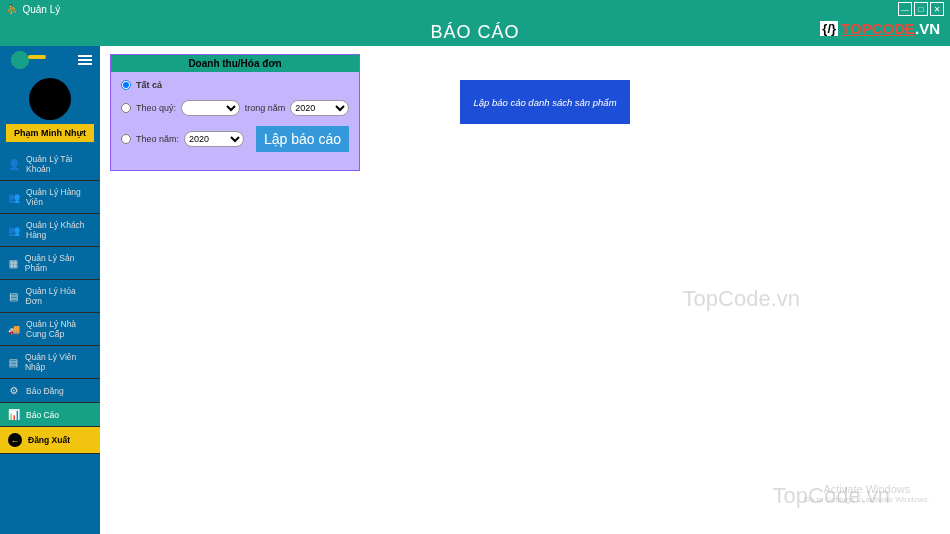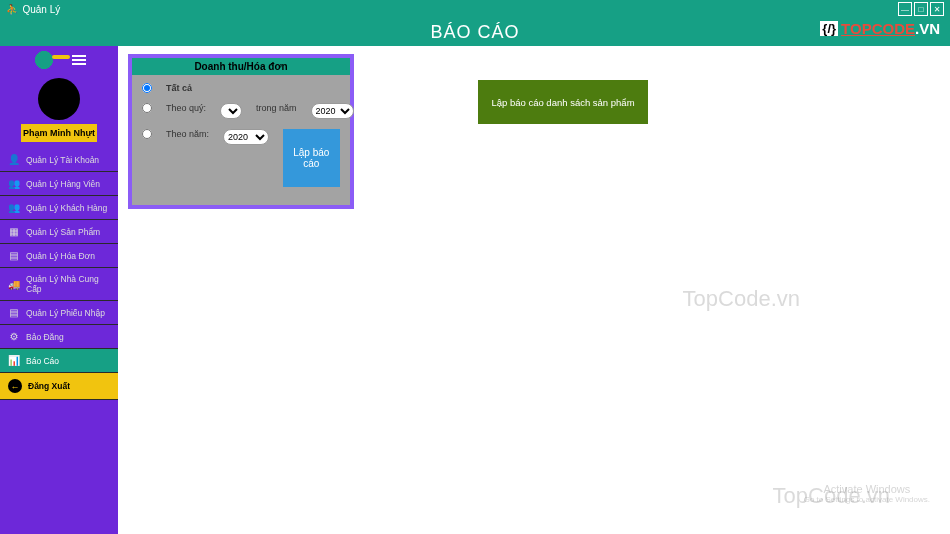--- a/index.html
+++ b/index.html
@@ -11,54 +11,54 @@
 .win-btn { width: 14px; height: 14px; border: 1px solid #fff; display: flex; align-items: center; justify-content: center; font-size: 8px; cursor: pointer; }
 
 .header { background: #16a085; height: 28px; display: flex; align-items: center; justify-content: center; position: relative; }
 .header-title { color: #fff; font-size: 18px; font-weight: 500; letter-spacing: 1px; }
 .topcode-logo { position: absolute; right: 10px; top: 2px; font-weight: bold; font-size: 15px; color: #fff; display: flex; align-items: center; }
 .topcode-logo .red { color: #e74c3c; text-decoration: underline; }
 .topcode-bracket { background: #fff; color: #000; padding: 0 2px; margin-right: 3px; font-size: 13px; }
 
 .container { display: flex; height: calc(100% - 46px); }
 
-.sidebar { width: 118px; background: #6d28d9; color: #fff; display: flex; flex-direction: column; align-items: center; }
+.sidebar { width: 100px; background: #0369a1; color: #fff; display: flex; flex-direction: column; }
 .sidebar-top { display: flex; align-items: center; justify-content: space-between; padding: 4px 8px; height: 28px; }
 .logo-img { width: 40px; height: 20px; background: radial-gradient(circle at 30% 50%, #16a085 0%, #16a085 30%, transparent 31%); position: relative; }
 .logo-img::after { content: ""; position: absolute; left: 20px; top: 5px; width: 18px; height: 4px; background: #f1c40f; border-radius: 2px; }
 .hamburger { display: flex; flex-direction: column; gap: 2px; cursor: pointer; }
 .hamburger span { width: 14px; height: 2px; background: #fff; }
 
 .avatar-box { display: flex; justify-content: center; padding: 4px 0 2px; }
 .avatar { width: 42px; height: 42px; border-radius: 50%; background: #000; }
 
 .user-badge { background: #f1c40f; color: #000; font-size: 9px; font-weight: bold; text-align: center; padding: 4px 2px; margin: 2px 6px 6px; }
 
 .nav { flex: 1; }
 .nav-item { display: flex; align-items: center; gap: 6px; padding: 6px 8px; font-size: 8.5px; color: #ddd; cursor: pointer; border-bottom: 1px solid #2a2a2a; }
 .nav-item.active { background: #16a085; color: #fff; }
 .nav-item .icon { width: 12px; text-align: center; font-size: 10px; }
 .logout { background: #f1c40f; color: #000; font-weight: bold; justify-content: flex-start; }
 .logout .icon-circle { width: 14px; height: 14px; border-radius: 50%; background: #000; color: #f1c40f; display: flex; align-items: center; justify-content: center; font-size: 9px; }
 
 .main { flex: 1; background: #fff; padding: 8px 10px; position: relative; }
 
-.panel { width: 226px; background: #a3a3a3; border: 4px solid #8b5cf6; }
+.panel { width: 250px; background: #c4b5fd; border: 1px solid #8b5cf6; }
 .panel-header { background: #16a085; color: #000; font-size: 10px; font-weight: bold; text-align: center; padding: 3px; }
 .panel-body { padding: 8px 10px; }
-.row { display: flex; gap: 14px; margin-bottom: 10px; font-size: 9px; color: #333; }
+.row { display: flex; align-items: center; gap: 5px; margin-bottom: 10px; font-size: 9px; color: #333; }
 .row input[type=radio] { width: 10px; height: 10px; }
 .row label { white-space: nowrap; }
 .row select, .row .sel { font-size: 9px; height: 16px; border: 1px solid #999; background: #fff; }
 .sel-sm { width: 48px; }
 .sel-md { width: 60px; border-radius: 8px; }
 
-.btn-report { background: #3498db; color: #fff; border: none; font-size: 10px; padding: 18px 8px; cursor: pointer; margin-left: auto; }
+.btn-report { background: #3498db; color: #fff; border: none; font-size: 14px; padding: 5px 8px; cursor: pointer; margin-left: auto; }
 
-.big-btn { position: absolute; left: 360px; top: 34px; width: 170px; height: 44px; background: #4d7c0f; color: #fff; font-size: 9.5px; display: flex; align-items: center; justify-content: center; cursor: pointer; border: none; }
+.big-btn { position: absolute; left: 360px; top: 34px; width: 170px; height: 44px; background: #1d4ed8; color: #fff; font-size: 9.5px; display: flex; align-items: center; justify-content: center; cursor: pointer; border: none; font-style: italic; }
 
 .watermark { position: absolute; color: rgba(150,150,150,0.35); font-size: 22px; font-weight: 500; pointer-events: none; text-align: center; }
 .wm1 { right: 150px; top: 240px; }
 .wm2 { right: 60px; bottom: 25px; }
 .wm3 { left: 50%; bottom: 10px; transform: translateX(-50%); font-size: 16px; color: rgba(120,120,120,0.5); }
 .activate { position: absolute; right: 20px; bottom: 30px; color: rgba(150,150,150,0.4); font-size: 11px; text-align: center; }
 .activate .sub { font-size: 8px; }
 </style>
 </head>
 <body>
@@ -118,21 +118,21 @@
       <div class="nav-item">
           <span class="icon">▤</span>
           <span>Quản Lý Hóa Đơn</span>
         </div>
       <div class="nav-item">
           <span class="icon">🚚</span>
           <span>Quản Lý Nhà Cung Cấp</span>
         </div>
       <div class="nav-item">
           <span class="icon">▤</span>
-          <span>Quản Lý Phiếu Nhập</span>
+          <span>Quản Lý Viên Nhập</span>
         </div>
       <div class="nav-item">
           <span class="icon">⚙</span>
           <span>Bảo Đăng</span>
         </div>
       <div class="nav-item active">
           <span class="icon">📊</span>
           <span>Báo Cáo</span>
         </div>
       <div class="nav-item logout">

